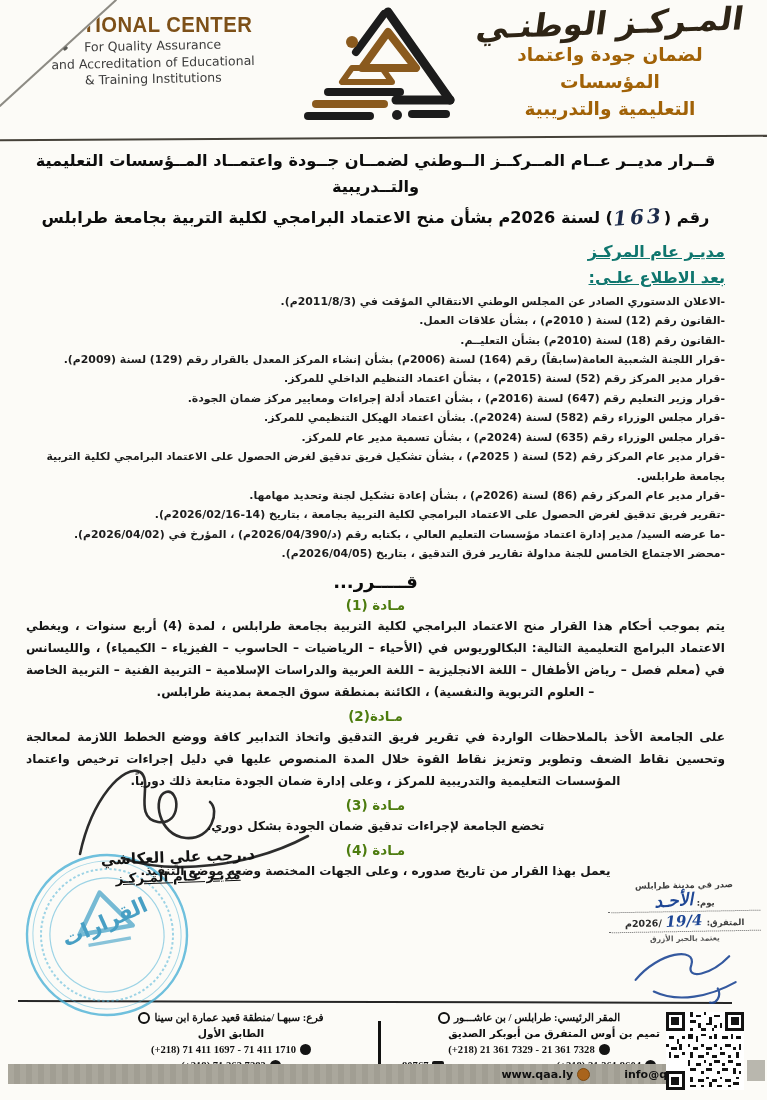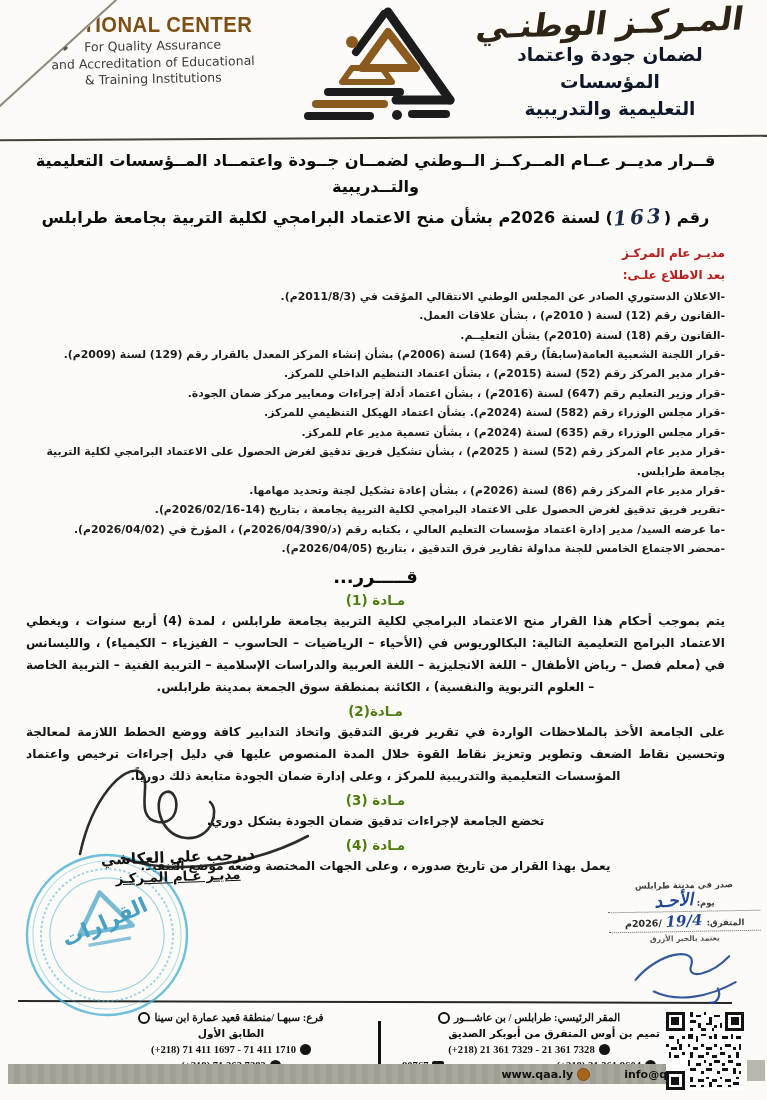--- a/index.html
+++ b/index.html
@@ -15,33 +15,33 @@
   .corner-cover{position:absolute;left:0;top:0;width:122px;height:112px;background:#fcfbf7;
                 clip-path:polygon(0 0,118px 0,0 108px);z-index:2;}
   .corner-line{position:absolute;left:-21px;top:52px;width:158px;height:2px;background:#8d8b84;
                transform:rotate(-42.4deg);z-index:3;}
   .corner-speck{position:absolute;left:63px;top:47px;width:5px;height:3px;background:#5a5a55;
                 transform:rotate(-40deg);z-index:3;border-radius:2px;}
   .logo{position:absolute;left:300px;top:2px;width:168px;height:126px;z-index:1;}
   .hdr-ar{position:absolute;right:12px;top:4px;width:290px;text-align:center;z-index:1;}
   .hdr-ar .callig{font-size:32px;font-weight:bold;color:#2e2415;transform:skewX(-10deg) rotate(-2deg);
                   line-height:1.2;}
-  .hdr-ar .b{font-size:18.5px;font-weight:bold;color:#0f172a;line-height:1.45;}
+  .hdr-ar .b{font-size:18.5px;font-weight:bold;color:#a16207;line-height:1.45;}
   .hdr-sep{position:absolute;left:0;top:137px;width:767px;height:2px;background:#46423a;
            transform:rotate(-.35deg);}
 
   
   .doc-body{position:absolute;top:148px;left:26px;right:42px;direction:rtl;}
   .title-l{font-weight:bold;font-size:16.2px;text-align:center;line-height:1.62;color:#0d0d0d;}
   .decree-no{display:inline-block;font-size:20px;font-weight:bold;color:#1d2b4a;
              letter-spacing:3px;transform:rotate(-4deg) translateY(1px);font-family:"DejaVu Serif",serif;
              font-style:italic;}
   .issuer-block{margin-top:9px;text-align:right;}
-  .issuer-block div{display:inline-block;font-weight:bold;font-size:12px;color:#b91c1c;
-                    }
+  .issuer-block div{display:inline-block;font-weight:bold;font-size:16px;color:#0f766e;
+                    text-decoration:underline;}
   .issuer-block .l2{display:block;margin-top:7px;}
   .considerations{margin-top:5px;font-size:10.9px;font-weight:bold;line-height:1.78;color:#1c1c1c;}
   .considerations div{white-space:normal;}
   .decision-word{text-align:center;font-weight:bold;font-size:18px;margin:7px 0 2px;color:#0c0c0c;}
   .art-h{text-align:center;font-weight:bold;font-size:13.5px;margin:5px 0 2px;color:#4d7c0f;}
   .art-p{font-size:12.1px;font-weight:bold;line-height:1.82;text-align:justify;
          text-align-last:center;color:#151515;}
   .art-p.center{text-align:left;}
 
   

